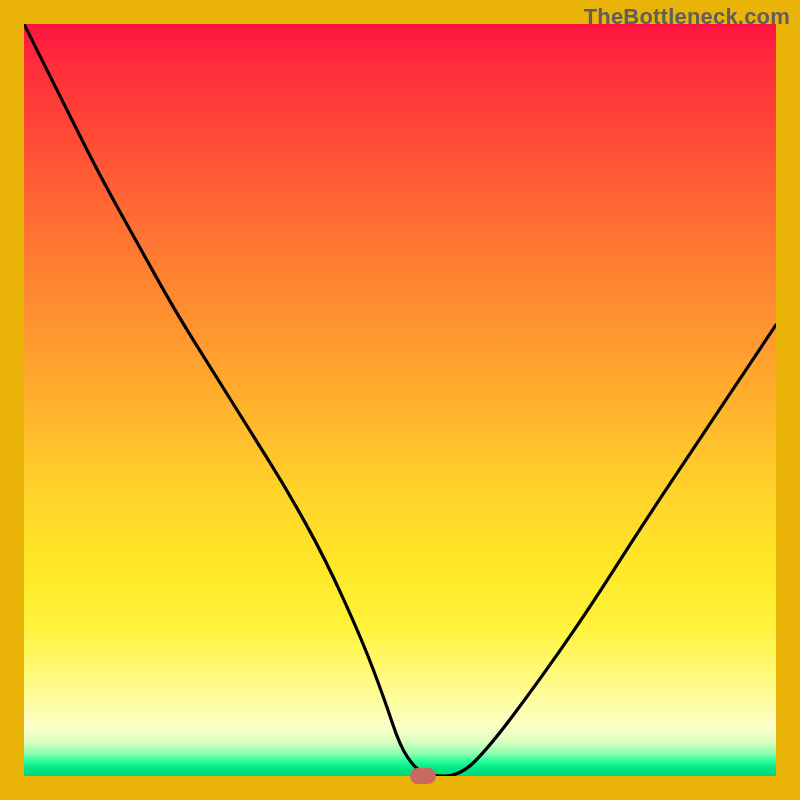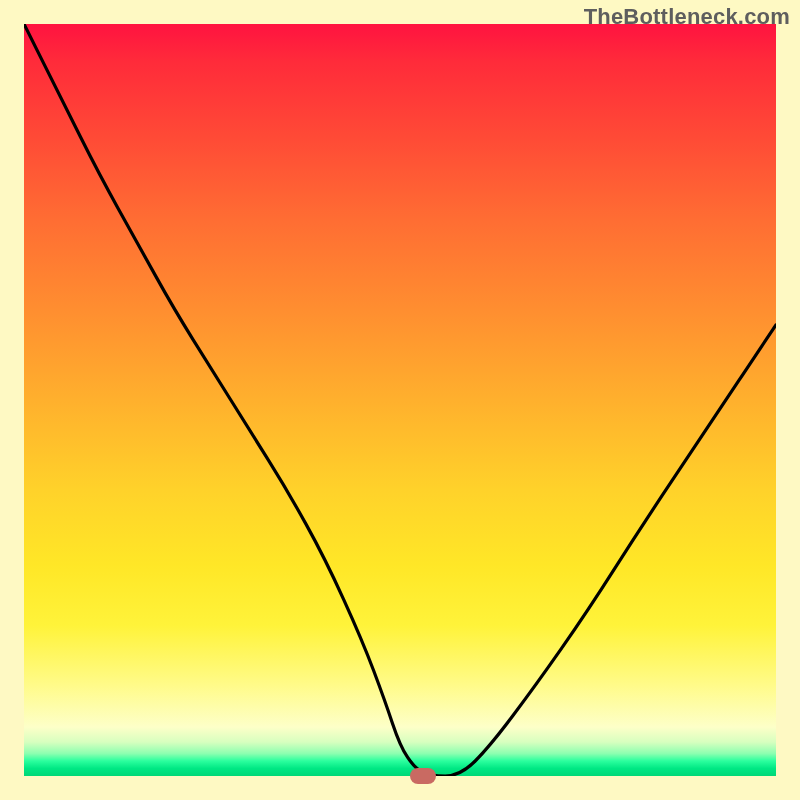--- a/index.html
+++ b/index.html
@@ -8,21 +8,21 @@
     width: 800px;
     height: 800px;
     background: #000;
     overflow: hidden;
     font-family: Arial, Helvetica, sans-serif;
   }
   .frame {
     position: relative;
     width: 800px;
     height: 800px;
-    background: #fef9c3;
+    background: #eab308;
   }
   .watermark {
     position: absolute;
     top: 4px;
     right: 10px;
     color: #5e5e5e;
     font-size: 22px;
     font-weight: 600;
     letter-spacing: 0.2px;
     z-index: 10;

